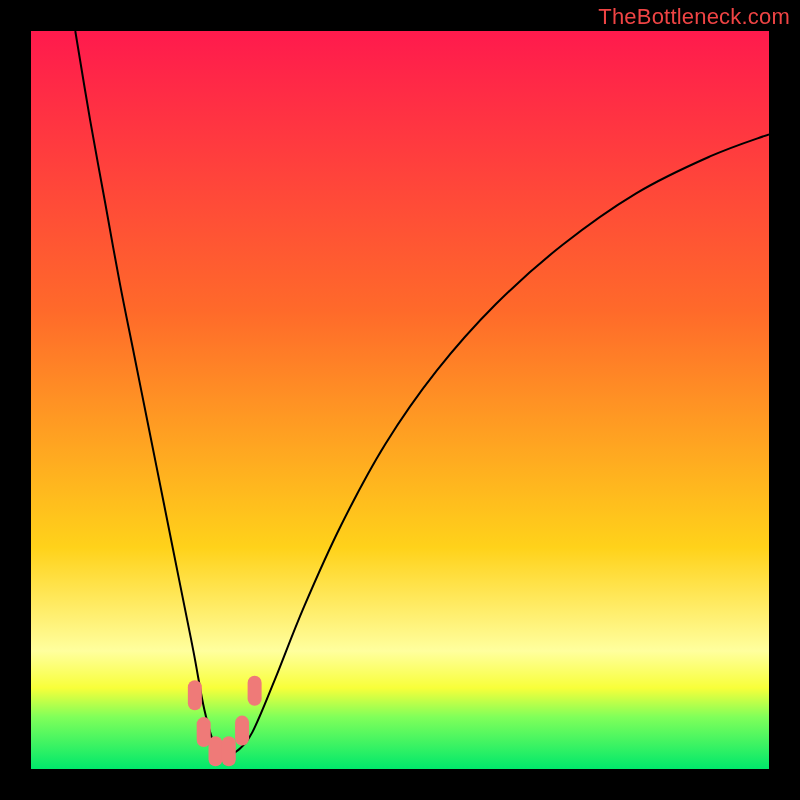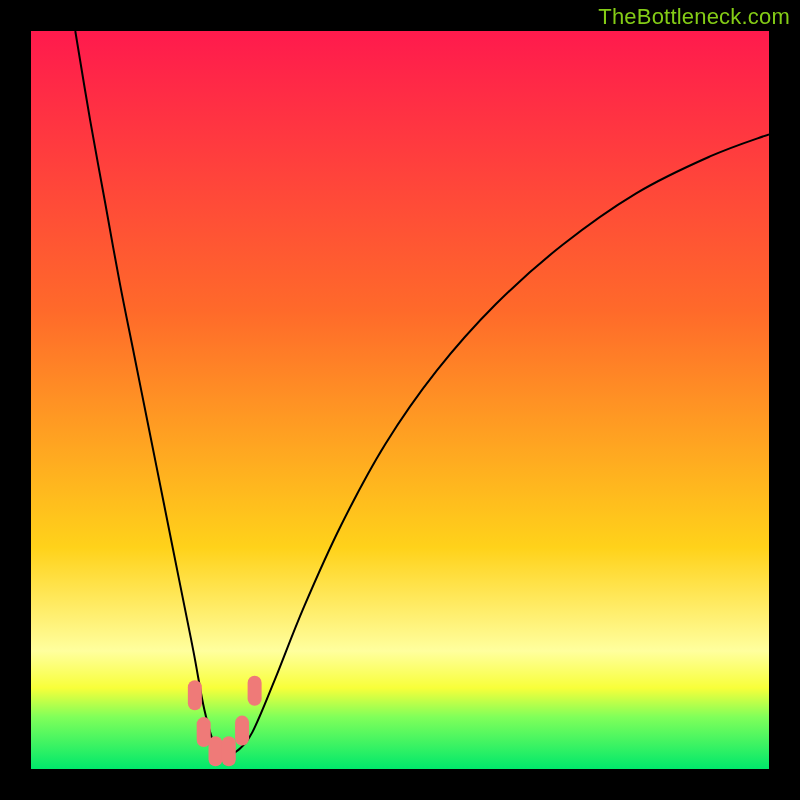--- a/index.html
+++ b/index.html
@@ -38,21 +38,21 @@
     position: absolute;
     left: 0;
     top: 0;
     width: 100%;
     height: 100%;
   }
   .attribution {
     position: absolute;
     top: 4px;
     right: 10px;
-    color: #84cc16;
+    color: #ef4444;
     font-size: 22px;
     font-weight: 500;
     letter-spacing: 0.2px;
   }
 </style>
 </head>
 <body>
 
 <div class="frame">
 

